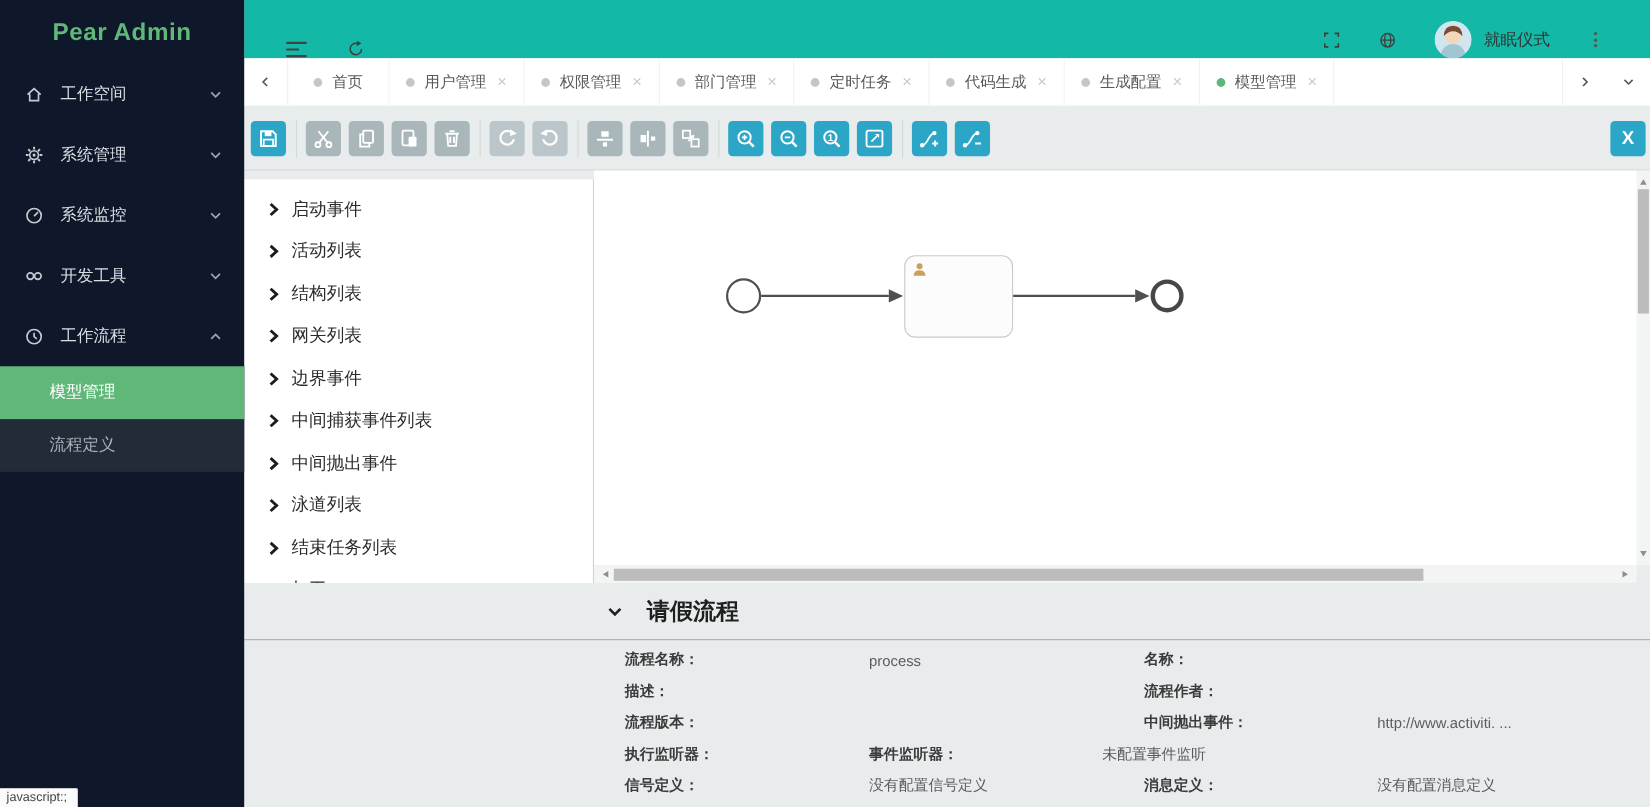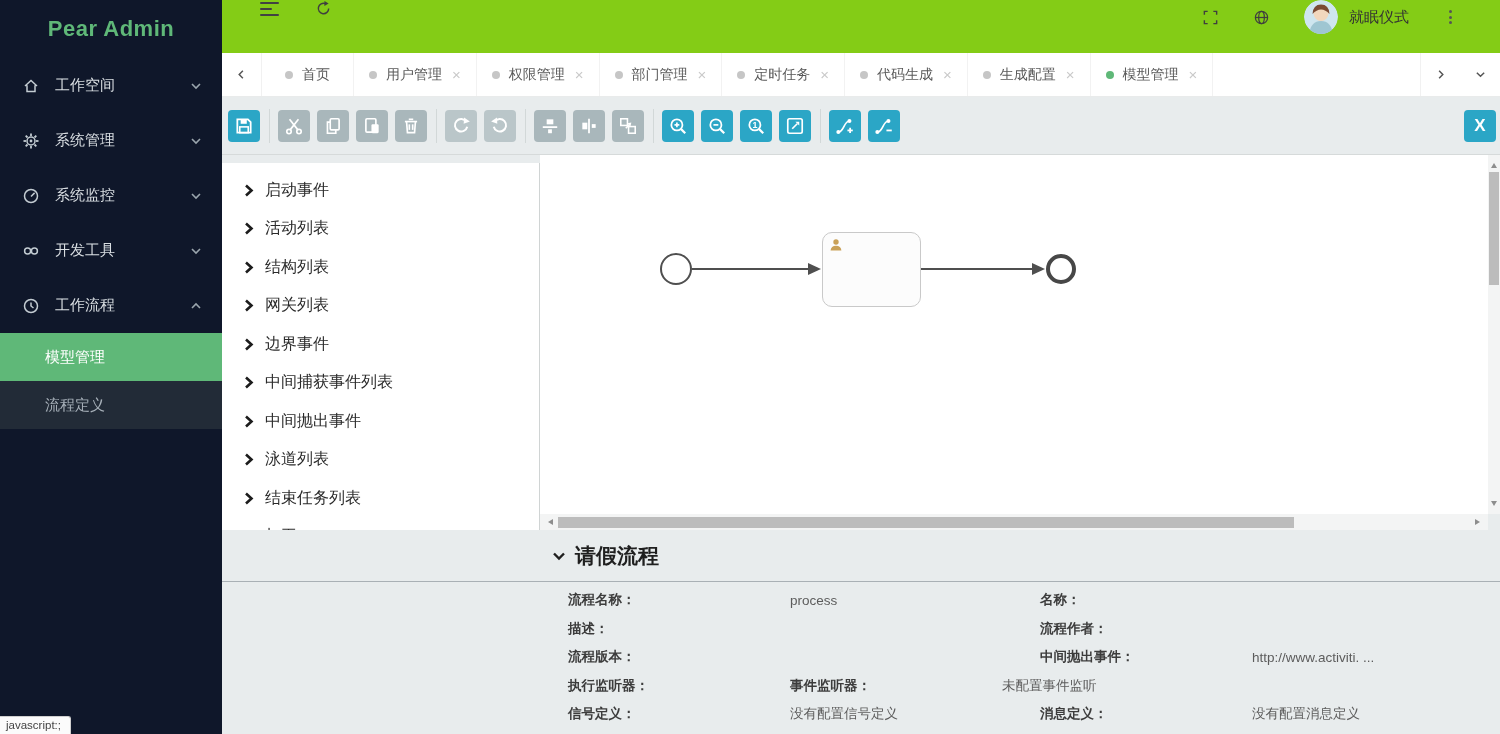--- a/index.html
+++ b/index.html
@@ -18,21 +18,21 @@
   .mi-label { flex:1;font-family:Liberation Serif, serif; }
   .mi-chev { width:12px; height:12px; color:#9aa5ad; flex:none; }
   .menu-item.active .mi-chev { transform:rotate(180deg); }
   .submenu { background:#222b37; }
   .submenu-item { height:48px; line-height:48px; padding-left:45px; color:#a7b0b9; font-size:15px; cursor:pointer; }
   .submenu-item.active { background:#5FB878; color:#fff; }
 
   
   .main { position:absolute; left:222px; top:0; width:1278px; height:734px; }
 
-  .topbar { height:53px; background:#84cc16; display:flex; align-items:flex-start;font-family:Liberation Serif, serif; }
+  .topbar { height:53px; background:#14b8a6; display:flex; align-items:flex-end;font-family:Liberation Serif, serif; }
   .tb-left { display:flex; align-items:center; gap:36px; padding-left:38px; }
   .burger { width:19px; cursor:pointer; }
   .burger i { display:block; height:2px; background:#424242; margin-bottom:4px; border-radius:1px; }
   .burger i:nth-child(1){ width:19px; } .burger i:nth-child(2){ width:12px; } .burger i:nth-child(3){ width:19px; margin-bottom:0; }
   .hicon { width:17px; height:17px; color:#3f3f3f; cursor:pointer; }
   .tb-right { margin-left:auto; display:flex; align-items:center; gap:34px; padding-right:42px; }
   .avatar-wrap { display:flex; align-items:center; gap:11px; cursor:pointer; }
   .avatar { width:34px; height:34px; border-radius:50%; overflow:hidden; flex:none; }
   .username { font-size:15px; color:#333; }
   .kebab { padding:2px 6px; cursor:pointer; }
@@ -88,21 +88,21 @@
   .tri { position:absolute; width:0; height:0; }
   .tri.up    { left:2.5px; top:5px;    border:3.5px solid transparent; border-bottom:5px solid #8d8d8d; }
   .tri.down  { left:2.5px; bottom:5px; border:3.5px solid transparent; border-top:5px solid #8d8d8d; }
   .hscroll { position:absolute; left:318px; top:417px; width:948px; height:16px; background:#f3f4f4; }
   .hthumb { position:absolute; left:18px; top:2.5px; width:736px; height:11px; background:#bcbcbc; }
   .tri.left  { left:5px; top:4.5px;  border:3.5px solid transparent; border-right:5px solid #8d8d8d; }
   .tri.right { right:5px; top:4.5px; border:3.5px solid transparent; border-left:5px solid #8d8d8d; }
 
   
   .bottom-panel { position:absolute; left:0; top:433px; width:1278px; height:204px; background:#e8eced; }
-  .bp-header { height:51px; display:flex; align-items:center; gap:9px; padding-left:330px; cursor:pointer; }
+  .bp-header { height:51px; display:flex; align-items:center; gap:22px; padding-left:330px; cursor:pointer; }
   .bp-chevron { width:14px; height:14px; color:#1f1f1f; flex:none; }
   .bp-title { font-size:21px; font-weight:bold; color:#1f1f1f; }
   .bp-divider { height:1px; background:#a9b0b5; }
   .bp-grid { padding-top:4px; }
   .bp-row { display:flex; align-items:center; height:28.5px; font-size:13.5px; }
   .bp-l1 { width:222px; margin-left:346px; font-weight:bold; color:#3c3c3c; }
   .bp-v1 { width:250px; color:#5c5c5c; }
   .bp-l2 { width:212px; font-weight:bold; color:#3c3c3c; }
   .bp-v2 { flex:1; color:#5c5c5c; }
 

